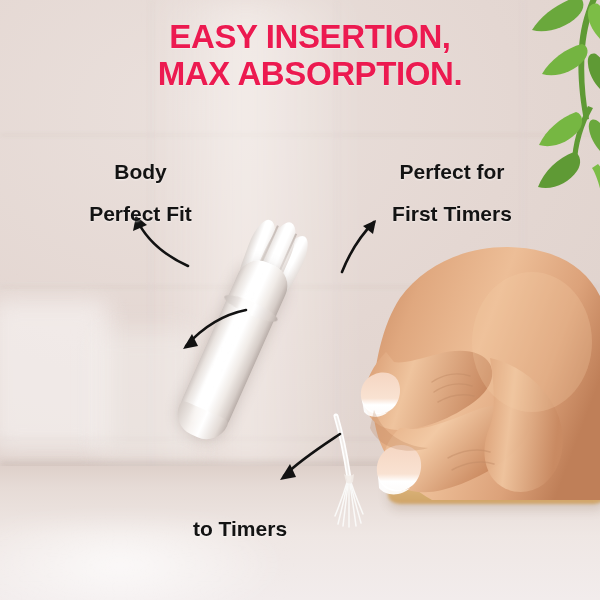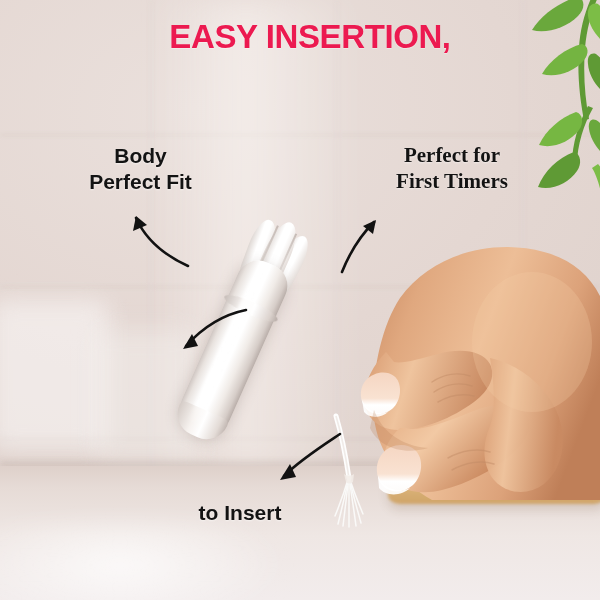--- a/index.html
+++ b/index.html
@@ -117,23 +117,23 @@
   .callout{
     position:absolute;
     color:#131313;
     font-weight:800;
     font-size:21px;
     line-height:1.22;
     text-align:center;
     text-shadow:0 1px 2px rgba(255,255,255,.55);
     white-space:nowrap;
   }
-  .callout span{display:block;}
+  .callout span{display:block;margin-top:16px;}
   .c-body{left:38px;top:143px;width:205px;}
-  .c-first{left:352px;top:143px;width:200px;font-family:Liberation Serif, serif;}
+  .c-first{left:352px;top:143px;width:200px;}
   .c-smooth{left:32px;top:362px;width:225px;}
   .c-super{left:140px;top:500px;width:200px;}
 
   
   .arrows{position:absolute;inset:0;pointer-events:none;}
   .arrows svg{position:absolute;overflow:visible;}
 
   
   .product{
     position:absolute;left:196px;top:212px;width:230px;height:260px;
@@ -350,30 +350,31 @@
     </svg>
 
     <svg style="left:264px;top:432px;" width="90" height="62" viewBox="0 0 90 62">
       <path d="M76 2 C58 14 36 28 20 44" stroke="#121212" stroke-width="2.6" fill="none" stroke-linecap="round"></path>
       <path d="M16 48 L32 45 L26 32 Z" fill="#121212"></path>
     </svg>
   </div>
 
   <div class="headline">
     <span>EASY INSERTION,</span>
+    <span>MAX ABSORPTION.</span>
   </div>
 
   <div class="callout c-body">
     <span>Body</span>
     <span>Perfect Fit</span>
   </div>
 
   <div class="callout c-first">
     <span>Perfect for</span>
     <span>First Timers</span>
   </div>
 
 
   <div class="callout c-super">
-    <span>to Insert</span>
+    <span>to Timers</span>
   </div>
 
 </div>
 
 </body></html>

